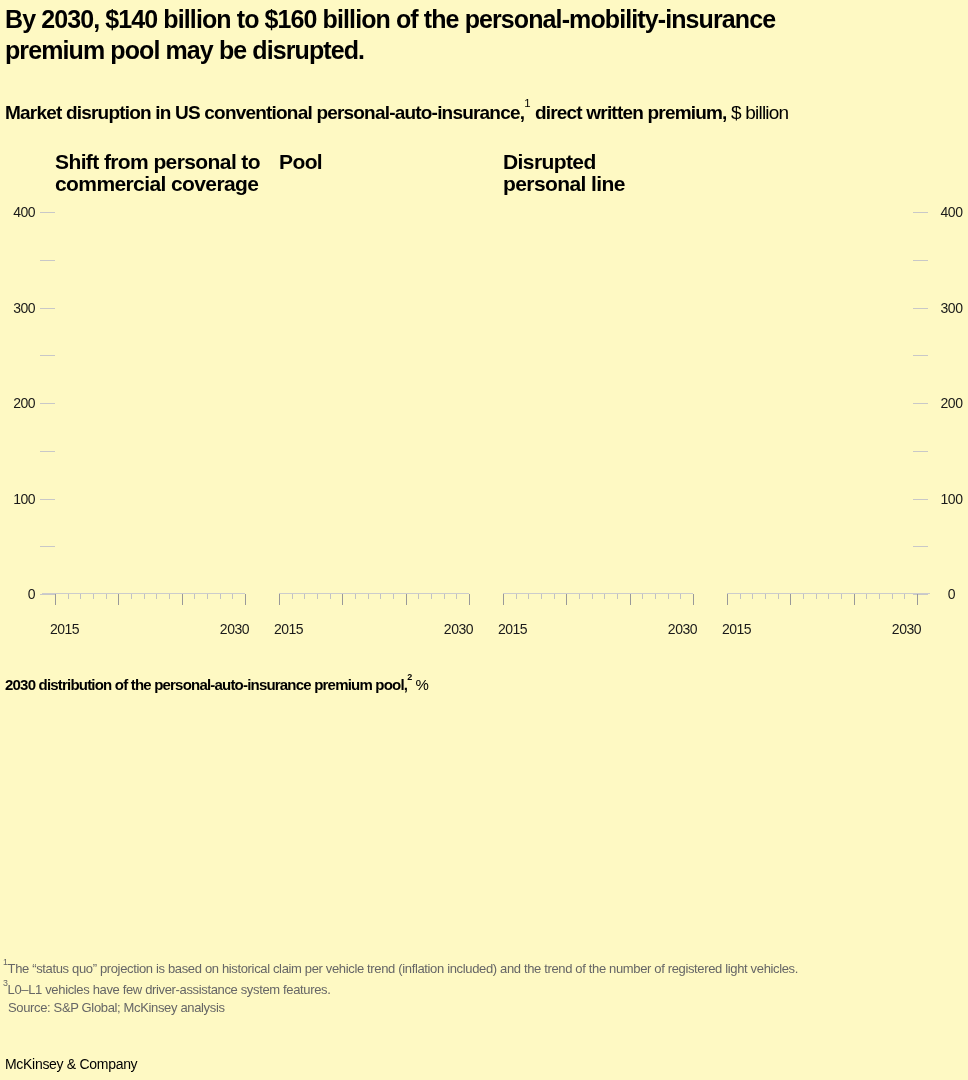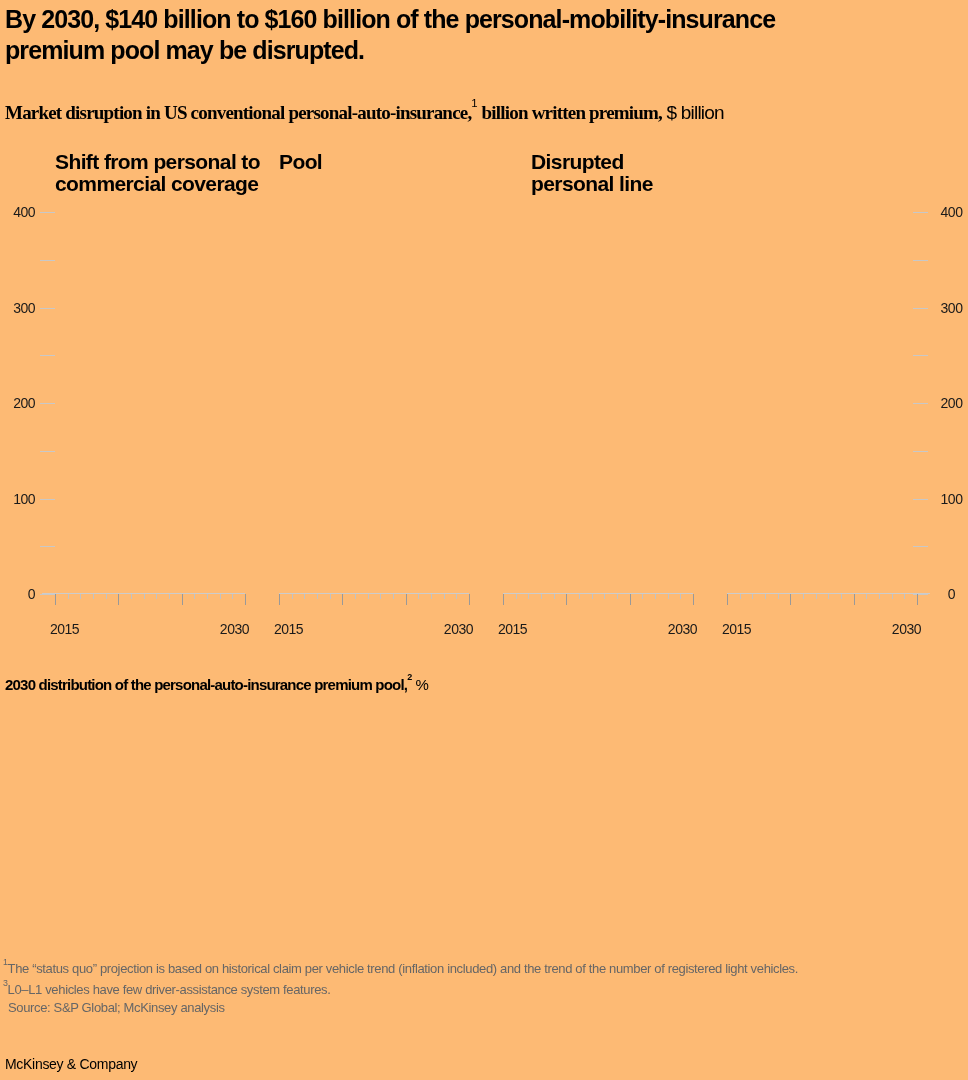--- a/index.html
+++ b/index.html
@@ -1,21 +1,21 @@
 <!DOCTYPE html>
 <html><head>
 <meta charset="utf-8">
 <style>
   html,body{margin:0;padding:0;background:#fff;}
-  .page{position:relative;width:968px;height:1080px;background:#fdba74;overflow:hidden;
+  .page{position:relative;width:968px;height:1080px;background:#fef9c3;overflow:hidden;
         font-family:"Liberation Sans",sans-serif;color:#000;}
   .title{position:absolute;left:5px;top:4px;font-size:25px;line-height:31px;font-weight:700;
          letter-spacing:-0.9px;color:#000;}
   .subtitle{position:absolute;left:5px;top:96px;font-size:19px;line-height:24px;letter-spacing:-0.8px;}
-  .subtitle b{font-weight:700;font-family:Liberation Serif, serif;}
+  .subtitle b{font-weight:700;}
   .unit{font-weight:400;}
   sup.fnm{font-size:0.6em;position:relative;top:-0.45em;letter-spacing:-0.1px;}
   .sect{position:absolute;left:5px;top:669px;font-size:15px;line-height:24px;font-weight:700;
         letter-spacing:-0.8px;}
   .panel-header{position:absolute;font-size:21px;font-weight:700;letter-spacing:-0.6px;line-height:22px;
                 color:#000;width:220px;}
   .ylab,.xlab{position:absolute;font-size:14px;letter-spacing:-0.5px;color:#1a1a1a;height:22px;line-height:22px;}
   #chart{position:absolute;left:0;top:0;width:968px;height:660px;}
   #chart svg{position:absolute;left:0;top:0;}
   .fns{position:absolute;left:3px;top:957px;font-size:13px;line-height:17.5px;letter-spacing:-0.35px;
@@ -29,21 +29,21 @@
 </head>
 <body>
 
 <div class="page">
 
   <div class="title">
       <div>By 2030, $140 billion to $160 billion of the personal-mobility-insurance</div>
       <div>premium pool may be disrupted.</div>
     </div>
 
-  <div class="subtitle"><b>Market disruption in US conventional personal-auto-insurance,</b><sup class="fnm">1</sup><b> billion written premium,</b><span class="unit"> $ billion</span></div>
+  <div class="subtitle"><b>Market disruption in US conventional personal-auto-insurance,</b><sup class="fnm">1</sup><b> direct written premium,</b><span class="unit"> $ billion</span></div>
 
   <div id="chart">
       <svg width="968" height="660" viewBox="0 0 968 660">
         <line x1="40" y1="212.5" x2="55" y2="212.5" stroke="#c8c8c8" stroke-width="1" shape-rendering="crispEdges"></line>
         <line x1="913" y1="212.5" x2="928" y2="212.5" stroke="#c8c8c8" stroke-width="1" shape-rendering="crispEdges"></line>
         <line x1="40" y1="308" x2="55" y2="308" stroke="#c8c8c8" stroke-width="1" shape-rendering="crispEdges"></line>
         <line x1="913" y1="308" x2="928" y2="308" stroke="#c8c8c8" stroke-width="1" shape-rendering="crispEdges"></line>
         <line x1="40" y1="403.5" x2="55" y2="403.5" stroke="#c8c8c8" stroke-width="1" shape-rendering="crispEdges"></line>
         <line x1="913" y1="403.5" x2="928" y2="403.5" stroke="#c8c8c8" stroke-width="1" shape-rendering="crispEdges"></line>
         <line x1="40" y1="499" x2="55" y2="499" stroke="#c8c8c8" stroke-width="1" shape-rendering="crispEdges"></line>
@@ -141,21 +141,21 @@
         <div>Shift from personal to</div>
         <div>commercial coverage</div>
       </div>
       <div class="xlab" style="left: 50px; width: 90px; top: 618px; text-align: left;">2015</div>
       <div class="xlab" style="left: 159px; width: 90px; top: 618px; text-align: right;">2030</div>
       <div class="panel-header" style="left: 279px; top: 151px;">
         <div>Pool</div>
       </div>
       <div class="xlab" style="left: 274px; width: 90px; top: 618px; text-align: left;">2015</div>
       <div class="xlab" style="left: 383px; width: 90px; top: 618px; text-align: right;">2030</div>
-      <div class="panel-header" style="left: 531px; top: 151px;">
+      <div class="panel-header" style="left: 503px; top: 151px;">
         <div>Disrupted</div>
         <div>personal line</div>
       </div>
       <div class="xlab" style="left: 498px; width: 90px; top: 618px; text-align: left;">2015</div>
       <div class="xlab" style="left: 607px; width: 90px; top: 618px; text-align: right;">2030</div>
       <div class="xlab" style="left: 722px; width: 90px; top: 618px; text-align: left;">2015</div>
       <div class="xlab" style="left: 831px; width: 90px; top: 618px; text-align: right;">2030</div>
     </div>
 
   <div class="sect"><span>2030 distribution of the personal-auto-insurance premium pool,</span><sup class="fnm">2</sup><span class="unit"> %</span></div>

